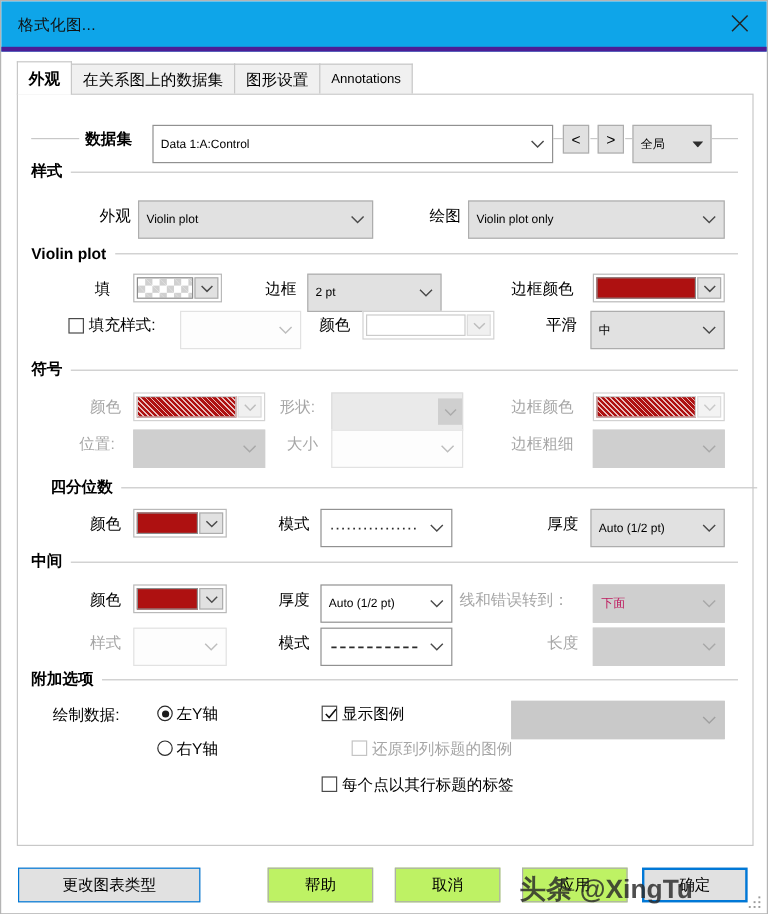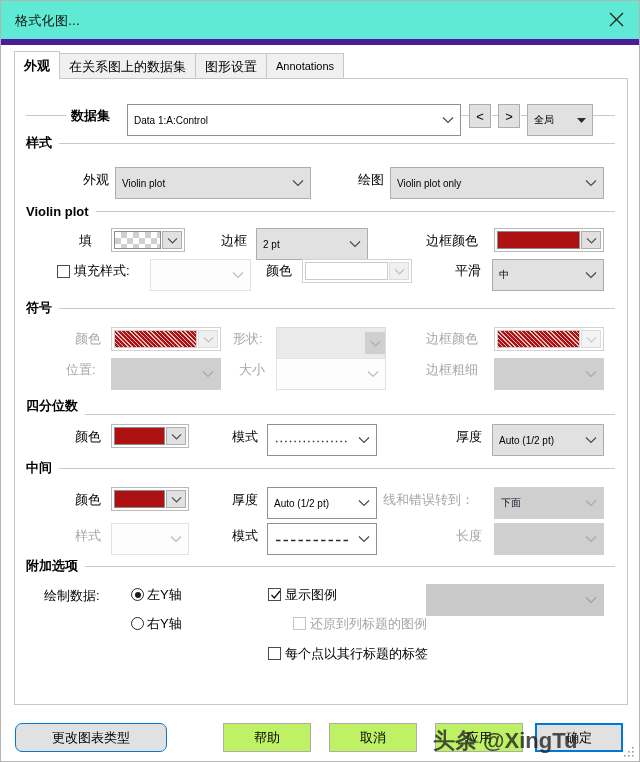--- a/index.html
+++ b/index.html
@@ -21,22 +21,22 @@
     height: 762px;
     background: #ffffff;
     border: 1px solid #b4b4b4;
     box-sizing: border-box;
     overflow: hidden;
   }
   
   .titlebar {
     position: relative;
     height: 38px;
-    background: #5eead4;
-    border-bottom: 6px solid #4c1d95;
+    background: #0ea5e9;
+    border-bottom: 4px solid #4c1d95;
   }
   .title-text {
     position: absolute;
     left: 14px;
     top: 11px;
     font-size: 13px;
     color: #111;
     letter-spacing: .3px;
   }
   .close-btn {
@@ -119,21 +119,21 @@
     padding-left: 6px;
     cursor: default;
   }
   .combo.white { background: #ffffff; border: 1px solid #919191; }
   .combo .caret {
     position: absolute;
     right: 6px;
     top: 50%;
     transform: translateY(-50%);
   }
-  .combo.dis-grey { background: #cfcfcf; border: 1px solid #cfcfcf; color:#0f172a; }
+  .combo.dis-grey { background: #cfcfcf; border: 1px solid #cfcfcf; color:#be185d; }
   .combo.dis-white { background: #fdfdfd; border: 1px solid #e2e2e2; color:#bdbdbd; }
   .combo.dis-light { background: #eaeaea; border: 1px solid #dcdcdc; color:#bdbdbd; }
 
   .caret-svg { display:block; }
 
   
   .colorcombo {
     position: absolute;
     box-sizing: border-box;
     height: 24px;
@@ -478,21 +478,21 @@
     <div class="lbl dim" style="position:absolute; left:411px; top:282px;">边框粗细</div>
     <div class="combo dis-grey" style="left:479px; top:279px; width:110px;">
       <span></span>
       <span class="caret">
         <svg class="caret-svg" width="12" height="8" viewBox="0 0 12 8">
             <polyline points="1,1.5 6,6.5 11,1.5" fill="none" stroke="#a8a8a8" stroke-width="1.2"></polyline>
           </svg>
       </span>
     </div>
 
-    <div class="group" style="left:11px; top:318px; width:589px;align-items:flex-end;">
+    <div class="group" style="left:27px; top:318px; width:589px;">
       <div class="gtitle">四分位数</div>
       <div class="grule"></div>
     </div>
 
     <div class="lbl" style="position:absolute; left:60px; top:349px;">颜色</div>
     <div class="colorcombo" style="left:96px; top:345px; width:78px;">
       <div class="swatch" id="sw-quartile" style="background: rgb(174, 17, 17);"></div>
       <div class="cbtn">
         <svg class="caret-svg" width="11" height="7" viewBox="0 0 11 7">
             <polyline points="1,1.3 5.5,5.8 10,1.3" fill="none" stroke="#4a4a4a" stroke-width="1.2"></polyline>
@@ -624,21 +624,21 @@
     </div>
 
     <div class="cbox dis" style="left:278px; top:538px;"></div>
     <div class="lbl dim" style="position:absolute; left:295px; top:536px;">还原到列标题的图例</div>
 
     <div class="cbox" style="left:253px; top:568px;"></div>
     <div class="lbl" style="position:absolute; left:270px; top:566px;">每个点以其行标题的标签</div>
 
   </div>
 
-  <div class="btn focus" style="left:14px; top:722px; width:152px;border-radius:7px;">
+  <div class="btn focus" style="left:14px; top:722px; width:152px;">
     <span>更改图表类型</span>
   </div>
 
   <div class="btn" style="left:222px; top:722px; width:88px;">
     <span>帮助</span>
   </div>
   <div class="btn" style="left:328px; top:722px; width:88px;">
     <span>取消</span>
   </div>
   <div class="btn default-focus" style="left:534px; top:722px; width:88px;">

